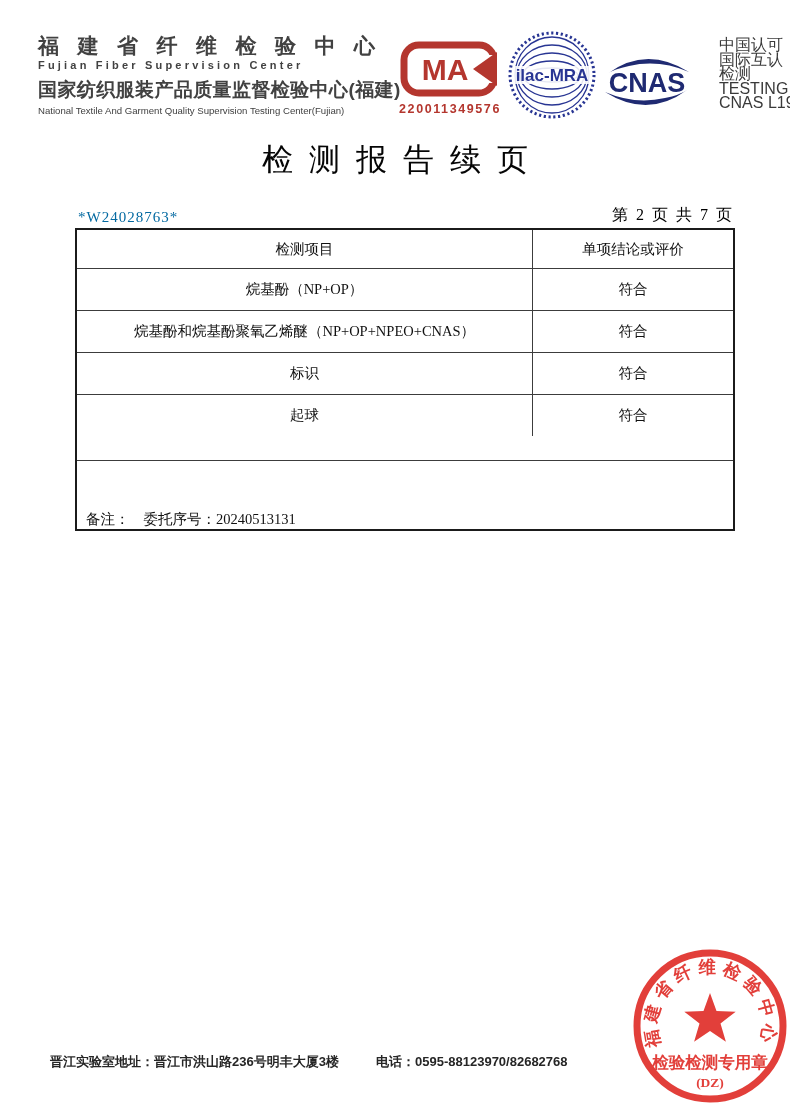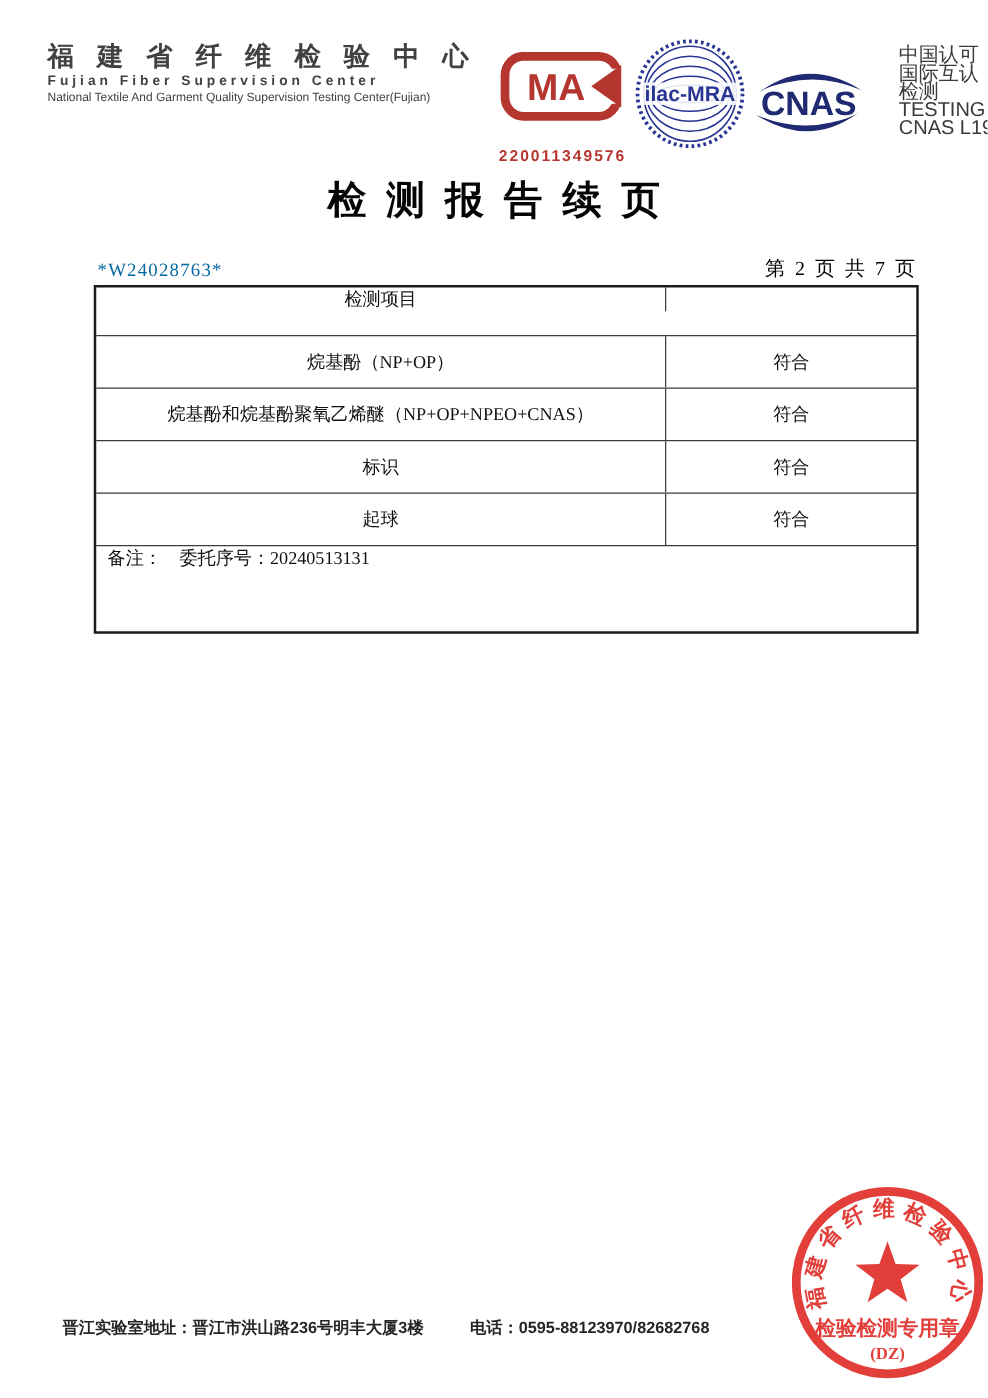--- a/index.html
+++ b/index.html
@@ -8,71 +8,72 @@
     font-family:"Liberation Sans", sans-serif; overflow:hidden;
   }
   
   .org-block { position:absolute; left:38px; top:34px; color:#414141; }
   .org-cn { font-size:21px; font-weight:bold; letter-spacing:18.5px; white-space:nowrap; line-height:24px; }
   .org-en { font-size:11px; font-weight:bold; letter-spacing:3.2px; white-space:nowrap; margin-top:1px; }
   .center-cn { font-size:19px; font-weight:bold; letter-spacing:0.4px; white-space:nowrap; margin-top:6px; }
   .center-en { font-size:9.6px; white-space:nowrap; margin-top:2px; letter-spacing:0; }
 
   .cma-block { position:absolute; left:397px; top:41px; width:106px; text-align:center; }
-  .cma-number { color:#b4362e; font-size:12.5px; font-weight:bold; letter-spacing:1.6px; margin-top:16px; white-space:nowrap;text-align:center; }
+  .cma-number { color:#b4362e; font-size:12.5px; font-weight:bold; letter-spacing:1.6px; margin-top:1px; white-space:nowrap;text-align:center; }
 
   .ilac-block { position:absolute; left:507px; top:30px; }
   .cnas-block { position:absolute; left:599px; top:53px; }
   .cnas-text { position:absolute; left:719px; top:38px; color:#3a3a3a; font-size:16px; line-height:14.5px; white-space:nowrap; }
 
   
   .report-title {
     position:absolute; top:139px; left:0; width:100%; text-align:center;
-    font-family:"Liberation Serif", serif; font-weight:bold; font-size:31px;
+    font-family:"Liberation Serif", serif; font-weight:normal; font-size:31px;
     letter-spacing:16px; text-indent:16px; color:#050505;
   }
   .report-code {
     position:absolute; left:78px; top:209px;
     font-family:"Liberation Serif", serif; font-size:15px; letter-spacing:1px; color:#0369a1;
   }
   .page-info {
     position:absolute; right:56px; top:205px;
     font-family:"Liberation Serif", serif; font-size:16px; letter-spacing:2px; color:#000000;
   }
 
   
   .result-table {
     position:absolute; left:75px; top:228px; width:656px;
     border:2px solid #1b1b1b; font-family:"Liberation Serif", serif;
     font-size:14.5px; color:#111;
   }
   .t-row { display:flex; border-top:1px solid #3c3c3c; }
-  .t-row:first-child { border-top:none;flex-direction:column; }
+  .t-row:first-child { border-top:none; }
   .t-cell-item { width:455px; border-right:1px solid #3c3c3c; display:flex; align-items:center; justify-content:center; text-align:center; }
   .t-cell-result { flex:1; display:flex; align-items:center; justify-content:center; }
   .t-head { height:38px; }
   .t-body { height:41px; }
-  .t-remark { height:68px; display:flex; align-items:flex-start; border-top:1px solid #3c3c3c; padding-left:9px; }
+  .t-remark { height:68px; display:flex; align-items:flex-end; border-top:1px solid #3c3c3c; padding-left:9px;margin-top:24px; }
   .t-remark .remark-text { margin-left:14px; }
 
   
   .stamp { position:absolute; left:627px; top:943px; width:166px; height:166px;
            mix-blend-mode:multiply; opacity:0.93; pointer-events:none; }
 
   
   .footer { position:absolute; left:50px; top:1051px; width:720px; color:#262626; }
   .footer-row { display:flex; font-weight:bold; font-size:13px; line-height:21px; white-space:nowrap; }
   .footer-address { width:326px; }
 </style>
 </head>
 <body>
 
 <div class="org-block">
   <div class="org-cn">福建省纤维检验中心</div>
   <div class="org-en">Fujian Fiber Supervision Center</div>
+  <div class="center-cn">国家纺织服装产品质量监督检验中心(福建)</div>
   <div class="center-en">National Textile And Garment Quality Supervision Testing Center(Fujian)</div>
 </div>
 
 <div class="cma-block">
   <svg width="102" height="56" viewBox="0 0 102 56">
     <rect x="5" y="4" width="90" height="48" rx="15" fill="none" stroke="#b4362e" stroke-width="7"></rect>
     <rect x="82" y="14" width="22" height="28" fill="#ffffff"></rect>
     <path d="M 98 11 L 98 45 L 74 28 Z" fill="#b4362e"></path>
     <text x="46" y="39" text-anchor="middle" font-family="Liberation Sans, sans-serif" font-size="30" font-weight="bold" fill="#b4362e">MA</text>
   </svg>
@@ -108,20 +109,21 @@
   <div>CNAS L1968</div>
 </div>
 
 <div class="report-title">检测报告续页</div>
 <div class="report-code">*W24028763*</div>
 <div class="page-info">第 2 页 共 7 页</div>
 
 <div class="result-table">
   <div class="t-row t-head">
     <div class="t-cell-item">检测项目</div>
+    <div class="t-cell-result">单项结论或评价</div>
   </div>
   <div class="t-row t-body">
     <div class="t-cell-item">烷基酚（NP+OP）</div>
     <div class="t-cell-result">符合</div>
   </div>
   <div class="t-row t-body">
     <div class="t-cell-item">烷基酚和烷基酚聚氧乙烯醚（NP+OP+NPEO+CNAS）</div>
     <div class="t-cell-result">符合</div>
   </div>
   <div class="t-row t-body">

